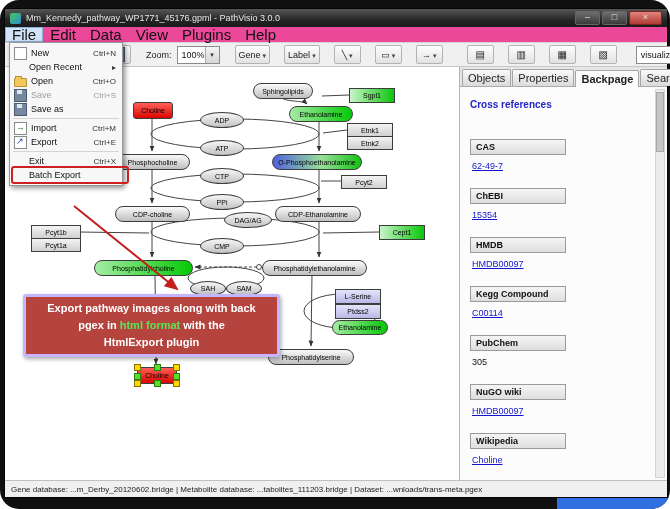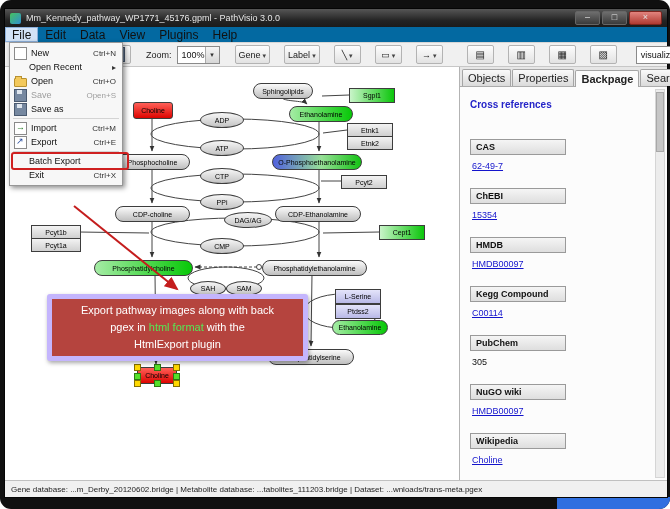--- a/index.html
+++ b/index.html
@@ -1,29 +1,29 @@
 <!DOCTYPE html>
 <html><head>
 <meta charset="utf-8">
 <style>
   html,body{margin:0;padding:0;}
   body{width:670px;height:509px;position:relative;font-family:"Liberation Sans",sans-serif;background:#fff;overflow:hidden;}
-  .screen{position:absolute;inset:0;background:#101010;border-radius:11px;overflow:hidden;}
+  .screen{position:absolute;inset:0;background:#101010;border-radius:19px;overflow:hidden;}
   .taskbar-strip{position:absolute;right:0;bottom:0;width:113px;height:12px;background:#2f6fe0;}
 
   .window{position:absolute;left:4px;top:8px;width:662px;height:488px;background:#f0f0f0;border:1px solid #050505;display:flex;flex-direction:column;}
 
   .titlebar{height:18px;background:linear-gradient(#565656,#232323 65%,#1b1b1b);display:flex;align-items:center;padding:0 5px;flex:none;}
   .app-icon{width:11px;height:11px;border-radius:2px;background:linear-gradient(135deg,#46c25f 0%,#2f8fd0 100%);margin-right:5px;flex:none;}
   .title-text{color:#e6e6e6;font-size:9px;flex:1;white-space:nowrap;overflow:hidden;}
   .win-btns{display:flex;gap:2px;}
   .win-btn{width:23px;height:12px;border:1px solid #666;border-radius:2px;background:linear-gradient(#6e6e6e,#3a3a3a);color:#e3e3e3;font-size:9px;line-height:10px;text-align:center;}
   .win-btn.close{width:31px;background:linear-gradient(#e2847e,#b03a32);border-color:#7d241e;}
 
-  .menubar{height:15px;background:#0369a1;border-bottom:1px solid #d6d6d6;display:flex;align-items:stretch;font-size:12px;color:#111;flex:none;}
+  .menubar{height:15px;background:#ec4899;border-bottom:1px solid #d6d6d6;display:flex;align-items:stretch;font-size:15px;color:#111;flex:none;}
   .menu-root{padding:1px 7px;display:flex;align-items:center;}
   .menu-root.open{background:#d2e3f7;border:1px solid #8cb0dc;padding:0 6px;}
 
   .toolbar{height:23px;background:#f0f0f0;border-bottom:1px solid #c7c7c7;display:flex;align-items:center;gap:3px;padding:0 5px;font-size:9px;flex:none;}
   .tb-group{display:flex;align-items:center;gap:2px;}
   .tb-sep{width:1px;height:16px;background:#c3c3c3;margin:0 3px;}
   .tb-btn{height:17px;min-width:19px;border:1px solid #b3b3b3;background:linear-gradient(#fdfdfd,#e2e2e2);border-radius:2px;display:flex;align-items:center;justify-content:center;gap:2px;padding:0 3px;font-size:9px;color:#222;margin-left:12px;}
   .tb-btn .caret::after{content:"▾";font-size:7px;color:#444;}
   .tb-label{margin:0 2px 0 3px;color:#222;}
   .combo{height:16px;background:#fff;border:1px solid #8a8a8a;display:flex;align-items:center;font-size:9px;padding-left:4px;color:#111;}
@@ -41,21 +41,21 @@
   .n-oval{border-radius:50%;background:linear-gradient(#f6f6f6,#c3c3c3);}
   .n-gene{background:linear-gradient(#f3f3f3,#d0d0d0);}
   .n-gene-green{background:linear-gradient(90deg,#c9f4c9,#0cc60c);}
   .n-met-green{border-radius:8px;background:linear-gradient(90deg,#a5eca5,#07c807);}
   .n-met-red{border-radius:3px;background:linear-gradient(#ff6058,#dd0400);}
   .n-met-bluegreen{border-radius:8px;background:linear-gradient(90deg,#5161dd 0%,#97df97 55%,#14c314 100%);}
   .n-gene-purple{background:linear-gradient(#e4e4fa,#b9b9e7);}
   .handle{position:absolute;width:5px;height:5px;background:#ffd900;border:1px solid #857000;z-index:4;}
   .handle.mid{background:#55e02a;border-color:#2c7a12;}
 
-  .annotation{position:absolute;left:42px;top:227px;width:251px;height:57px;border:5px solid #c4b5fd;border-radius:3px;color:#fff;font-weight:normal;font-size:11px;line-height:17px;display:flex;flex-direction:column;align-items:center;justify-content:center;text-align:center;z-index:5;box-shadow:1px 2px 4px rgba(0,0,0,.35);}
+  .annotation{position:absolute;left:18px;top:227px;width:251px;height:57px;border:3px solid #c4b5fd;border-radius:3px;color:#fff;font-weight:bold;font-size:11px;line-height:17px;display:flex;flex-direction:column;align-items:center;justify-content:center;text-align:center;z-index:5;box-shadow:1px 2px 4px rgba(0,0,0,.35);}
 
   .sidebar{width:207px;background:#f0f0f0;display:flex;flex-direction:column;min-height:0;}
   .tabs{display:flex;padding:2px 2px 0;gap:1px;background:#e6e6e6;border-bottom:1px solid #ababab;flex:none;}
   .tab{font-size:11px;padding:2px 5px;border:1px solid #a5a5a5;border-bottom:none;background:linear-gradient(#fafafa,#dadada);border-radius:2px 2px 0 0;color:#222;}
   .tab.active{background:#fbfbfb;font-weight:bold;position:relative;top:1px;}
   .bp{flex:1;background:#fcfcfc;padding:8px 14px 4px 10px;position:relative;overflow:hidden;}
   .bp h2{color:#2424c8;font-size:10px;margin:4px 0 26px;font-weight:bold;}
   .bp-section{margin-bottom:14px;}
   .bp-header{display:inline-block;min-width:84px;border:1px solid #9a9a9a;background:linear-gradient(#f5f5f5,#dedede);font-weight:bold;font-size:9px;padding:2px 5px;margin-bottom:6px;color:#111;}
   .bp-link{font-size:9px;color:#1414cc;text-decoration:underline;display:block;padding-left:2px;}
@@ -304,48 +304,48 @@
           <span class="sc subarrow"></span>
         </div>
         <div class="menu-item">
           <span class="mi ic-open"></span>
           <span class="lbl">Open</span>
           <span class="sc">Ctrl+O</span>
         </div>
         <div class="menu-item disabled">
           <span class="mi ic-save"></span>
           <span class="lbl">Save</span>
-          <span class="sc">Open+S</span>
+          <span class="sc">Ctrl+S</span>
         </div>
         <div class="menu-item">
           <span class="mi ic-save"></span>
           <span class="lbl">Save as</span>
           <span class="sc"></span>
         </div>
         <div class="menu-sep"></div>
         <div class="menu-item">
           <span class="mi ic-import"></span>
           <span class="lbl">Import</span>
           <span class="sc">Ctrl+M</span>
         </div>
         <div class="menu-item">
           <span class="mi ic-export"></span>
           <span class="lbl">Export</span>
           <span class="sc">Ctrl+E</span>
         </div>
         <div class="menu-sep"></div>
+        <div class="menu-item">
+          <span class="mi ic-none"></span>
+          <span class="lbl">Exit</span>
+          <span class="sc">Ctrl+X</span>
+        </div>
         <div class="menu-item highlighted">
           <span class="mi ic-none"></span>
           <span class="lbl">Batch Export</span>
           <span class="sc"></span>
-        </div>
-        <div class="menu-item">
-          <span class="mi ic-none"></span>
-          <span class="lbl">Exit</span>
-          <span class="sc">Ctrl+X</span>
         </div>
       </div>
   </div>
 
   <svg class="overlay" width="670" height="509">
     <defs>
       <marker id="arrR" markerWidth="9" markerHeight="9" refX="6" refY="3" orient="auto">
         <path d="M0,0 L7,3 L0,6 Z" fill="#c41d1d"></path>
       </marker>
     </defs>

